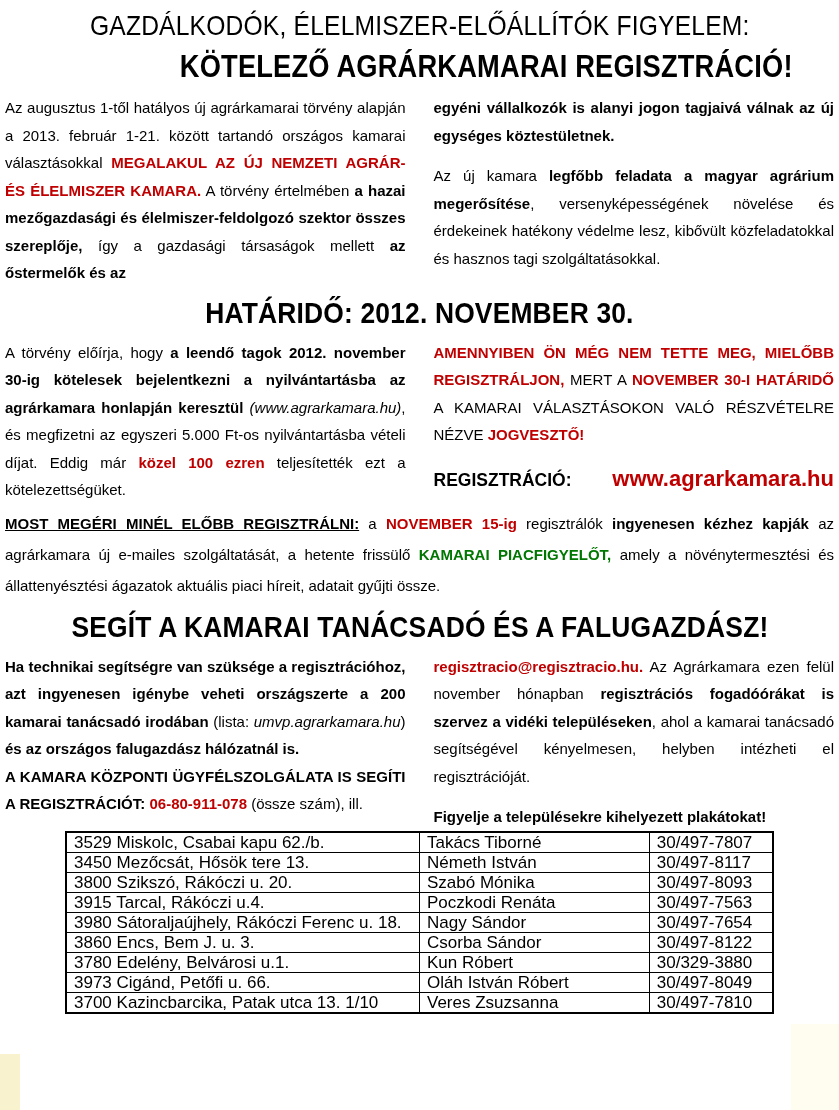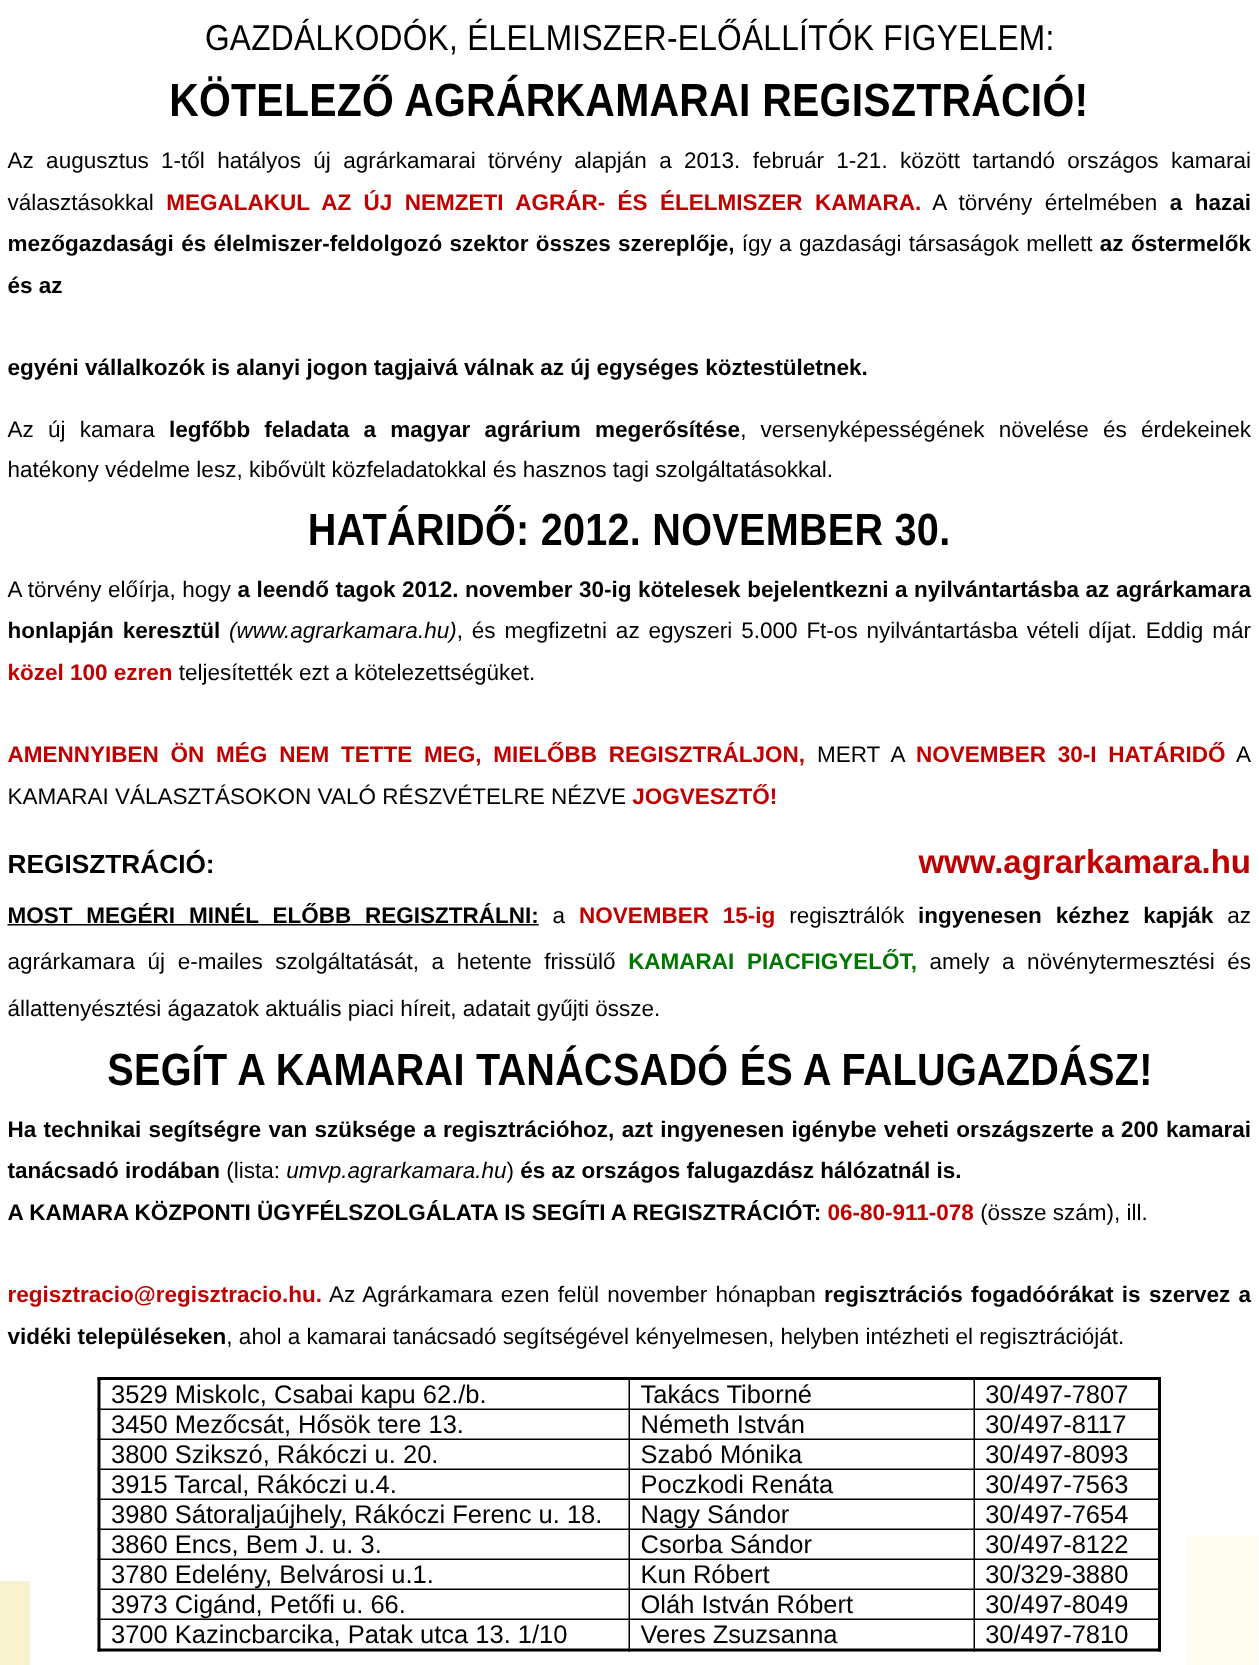--- a/index.html
+++ b/index.html
@@ -16,26 +16,26 @@
     margin:0 auto;
     background:#ffffff;
     color:var(--ink);
     font-family:"Liberation Sans","DejaVu Sans",sans-serif;
     padding:8px 5px 0 5px;
     overflow:hidden;
   }
   
   .h-center{text-align:center;white-space:nowrap;}
   .condensed{display:inline-block;transform:scaleX(0.88);transform-origin:center;letter-spacing:0.2px;}
-  .h1a{font-size:24px;line-height:36px;}
-  .h1b{font-size:31px;line-height:42px;font-weight:bold;margin-top:2px;}
+  .h1a{font-size:28px;line-height:36px;}
+  .h1b{font-size:31px;line-height:42px;font-weight:bold;margin-top:2px;text-align:right;}
   .h2{font-size:30px;line-height:40px;font-weight:bold;margin:6px 0 4px 0;}
   .table-title{font-size:20px;line-height:26px;font-weight:bold;margin:4px 0 6px 0;}
   
-  .cols{display:flex;gap:28px;margin-top:6px;flex-direction:column;}
+  .cols{display:flex;gap:28px;margin-top:6px;}
   .col{flex:1 1 0;min-width:0;}
   .body-text{
     font-size:15px;
     line-height:27.5px;
     text-align:justify;
   }
   .cols p{margin:0 0 13px 0;}
   .cols p.tight{margin:0;}
   p.full{margin:4px 0 6px 0;line-height:31px;}
   
@@ -115,20 +115,21 @@
     <span class="condensed">SEGÍT A KAMARAI TANÁCSADÓ ÉS A FALUGAZDÁSZ!</span>
   </div>
 
   <div class="cols body-text">
     <div class="col">
       <p class="tight"><span class="b">Ha technikai segítségre van szüksége a regisztrációhoz, azt ingyenesen igénybe veheti országszerte a 200 kamarai tanácsadó irodában</span><span> (lista: </span><span class="i">umvp.agrarkamara.hu</span><span>) </span><span class="b">és az országos falugazdász hálózatnál is.</span></p>
       <p class="tight"><span class="b">A KAMARA KÖZPONTI ÜGYFÉLSZOLGÁLATA IS SEGÍTI A REGISZTRÁCIÓT: </span><span class="rb">06-80-911-078</span><span> (össze szám), ill.</span></p>
     </div>
     <div class="col">
       <p><span class="rb">regisztracio@regisztracio.hu.</span><span> Az Agrárkamara ezen felül november hónapban </span><span class="b">regisztrációs fogadóórákat is szervez a vidéki településeken</span><span>, ahol a kamarai tanácsadó segítségével kényelmesen, helyben intézheti el regisztrációját.</span></p>
+      <p class="tight"><span class="b">Figyelje a településekre kihelyezett plakátokat!</span></p>
     </div>
   </div>
 
 
   <table>
     <colgroup>
       <col class="c1">
         <col class="c2">
         <col class="c3">
     </colgroup>

